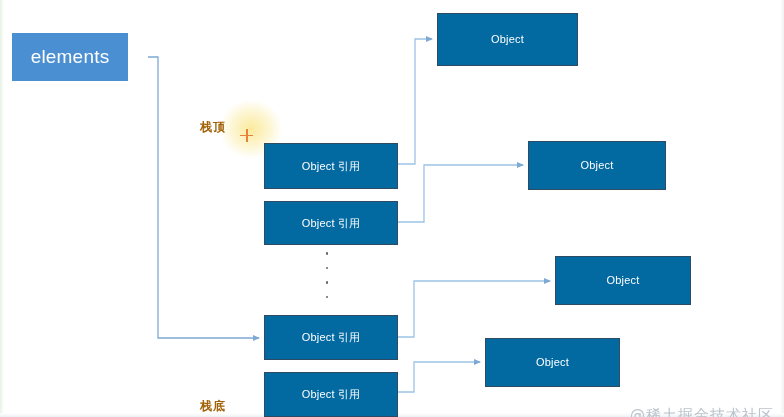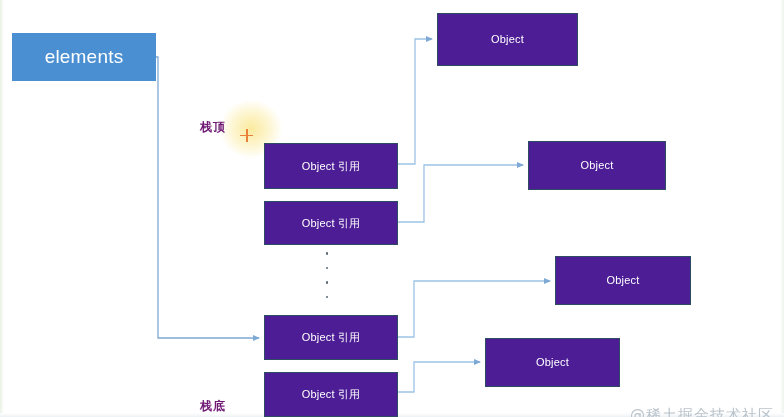--- a/index.html
+++ b/index.html
@@ -39,21 +39,21 @@
     position: absolute;
     left: 0; top: 0;
     width: 784px;
     height: 417px;
     pointer-events: none;
   }
 
   .box {
     position: absolute;
     box-sizing: border-box;
-    background: #4c1d95;
+    background: #0369a1;
     border: 1px solid #2f4b63;
     color: #ffffff;
     display: flex;
     align-items: center;
     justify-content: center;
     text-align: center;
     line-height: 1.1;
     letter-spacing: .2px;
   }
   .box.soft {
@@ -66,21 +66,21 @@
 
   .title-box .box-label {
     font-size: 19px;
     font-weight: 400;
   }
   .ref-box .box-label { font-size: 11px; }
   .obj-box .box-label { font-size: 11px; }
 
   .cn-label {
     position: absolute;
-    color: #701a75;
+    color: #a16207;
     font-size: 12px;
     font-weight: 700;
     letter-spacing: 1px;
     white-space: nowrap;
   }
 
   .highlight-blob {
     position: absolute;
     background: radial-gradient(ellipse at center, rgba(250,230,140,.85) 0%, rgba(252,240,180,.55) 45%, rgba(255,255,255,0) 72%);
     border-radius: 50%;
@@ -152,21 +152,21 @@
 
     <path d="M398,164 L415,164 L415,39 L432,39" fill="none" stroke="#9dc3e6" stroke-width="1.3" marker-end="url(#arrow)"></path>
 
     <path d="M398,222 L424,222 L424,165 L523,165" fill="none" stroke="#9dc3e6" stroke-width="1.3" marker-end="url(#arrow)"></path>
 
     <path d="M398,337 L414,337 L414,281 L550,281" fill="none" stroke="#9dc3e6" stroke-width="1.3" marker-end="url(#arrow)"></path>
 
     <path d="M398,392 L414,392 L414,362 L480,362" fill="none" stroke="#9dc3e6" stroke-width="1.3" marker-end="url(#arrow)"></path>
   </svg>
 
-  <div class="box soft title-box" style="left:12px; top:33px; width:144px; height:48px;">
+  <div class="box soft title-box" style="left:12px; top:33px; width:116px; height:48px;">
     <span class="box-label">elements</span>
   </div>
 
   <div class="highlight-blob" style="left:220px; top:100px; width:62px; height:58px;"></div>
   <div class="cn-label" style="left:200px; top:119px;">栈顶</div>
   <div class="cursor-plus" style="left:240px; top:129px;"></div>
 
   <div class="box ref-box" style="left:264px; top:143px; width:134px; height:46px;">
     <span class="box-label">Object 引用</span>
   </div>

